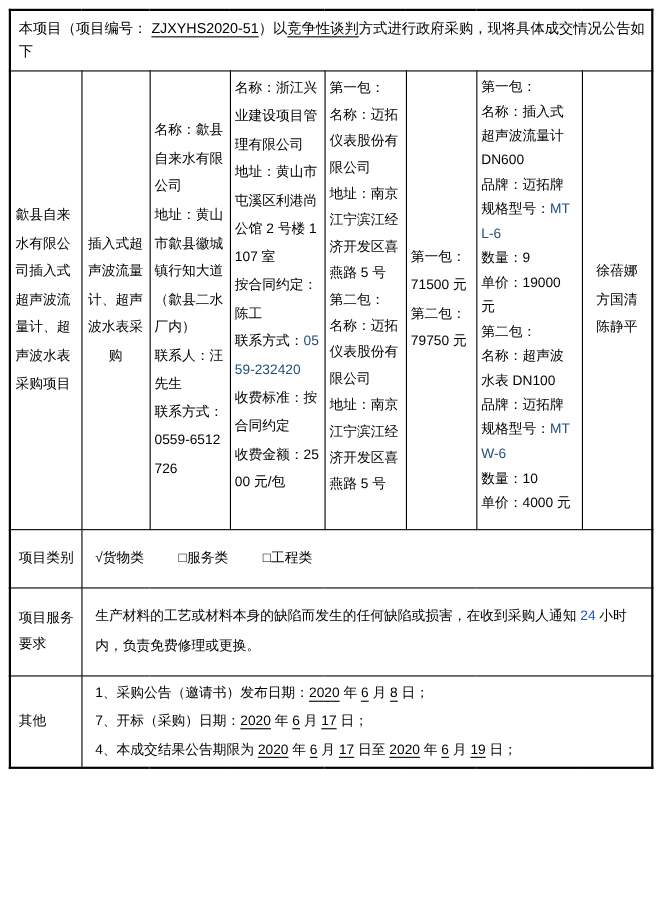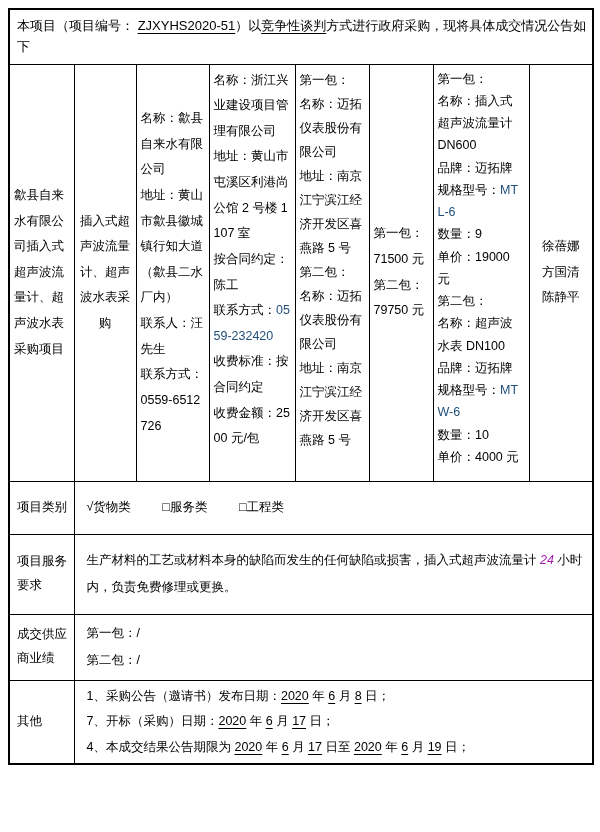--- a/index.html
+++ b/index.html
@@ -104,31 +104,24 @@
       <td colspan="7" class="content-cell">
         <span class="opt">√货物类</span>
         <span class="opt">□服务类</span>
         <span class="opt">□工程类</span>
       </td>
     </tr>
 
     <tr style="height:80px;">
       <td class="label-cell">项目服务要求</td>
       <td colspan="7" class="content-cell">
-            <div class="line"><span>生产材料的工艺或材料本身的缺陷而发生的任何缺陷或损害，插入式超声波流量计 </span><span style="color: #a21caf; font-style: italic;">24</span><span> 小时内，负责免费修理或更换。</span></div>
+            <div class="line"><span>生产材料的工艺或材料本身的缺陷而发生的任何缺陷或损害，在收到采购人通知 </span><span style="color: #1d4ed8;">24</span><span> 小时内，负责免费修理或更换。</span></div>
           </td>
     </tr>
 
-    <tr style="height:66px;">
-      <td class="label-cell">成交供应商业绩</td>
-      <td colspan="7" class="content-cell">
-            <div class="line"><span>第一包：/</span></div>
-            <div class="line"><span>第二包：/</span></div>
-          </td>
-    </tr>
 
     <tr style="height:76px;">
       <td class="label-cell">其他</td>
       <td colspan="7" class="other-cell">
             <div class="line"><span>1、采购公告（邀请书）发布日期：</span><span class="u">2020</span><span> 年 </span><span class="u">6</span><span> 月 </span><span class="u">8</span><span> 日；</span></div>
             <div class="line"><span>7、开标（采购）日期：</span><span class="u">2020</span><span> 年 </span><span class="u">6</span><span> 月 </span><span class="u">17</span><span> 日；</span></div>
             <div class="line"><span>4、本成交结果公告期限为 </span><span class="u">2020</span><span> 年 </span><span class="u">6</span><span> 月 </span><span class="u">17</span><span> 日至 </span><span class="u">2020</span><span> 年 </span><span class="u">6</span><span> 月 </span><span class="u">19</span><span> 日；</span></div>
           </td>
     </tr>
   </tbody>

